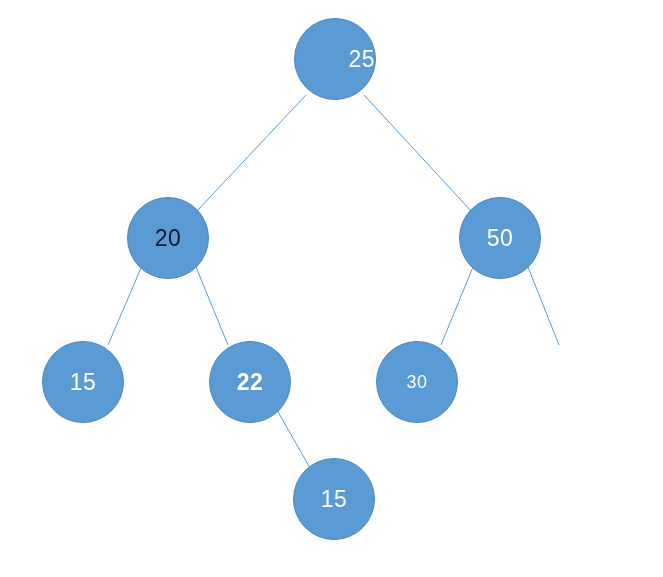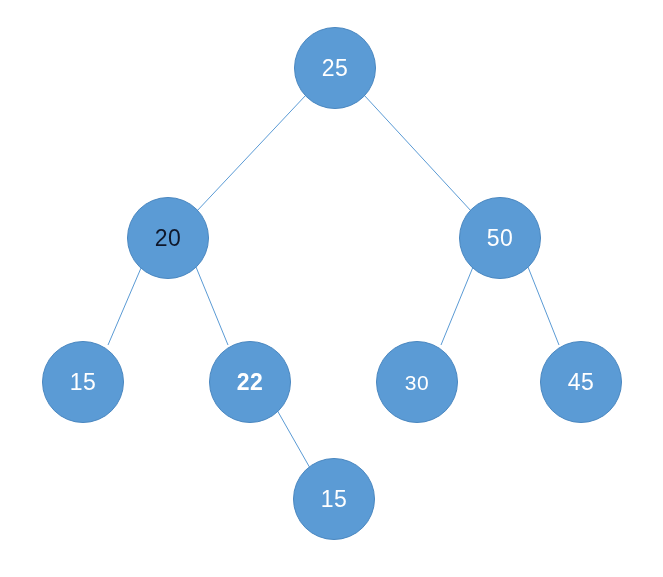--- a/index.html
+++ b/index.html
@@ -62,39 +62,36 @@
       <line x1="306" y1="95" x2="196" y2="212" stroke="#5B9BD5" stroke-width="1"></line>
       <line x1="364" y1="95" x2="472" y2="212" stroke="#5B9BD5" stroke-width="1"></line>
       <line x1="141" y1="268" x2="108" y2="345" stroke="#5B9BD5" stroke-width="1"></line>
       <line x1="196" y1="267" x2="228" y2="345" stroke="#5B9BD5" stroke-width="1"></line>
       <line x1="473" y1="267" x2="441" y2="345" stroke="#5B9BD5" stroke-width="1"></line>
       <line x1="528" y1="267" x2="559" y2="345" stroke="#5B9BD5" stroke-width="1"></line>
       <line x1="277" y1="410" x2="310" y2="468" stroke="#5B9BD5" stroke-width="1"></line>
     </svg>
 
   <div id="node-layer">
-      <div class="tree-node" style="left: 294px; top: 27px; width: 82px; height: 82px; background: rgb(91, 155, 213); border: 1px solid rgb(74, 135, 192);">
+      <div class="tree-node" style="left: 294px; top: 18px; width: 82px; height: 82px; background: rgb(91, 155, 213); border: 1px solid rgb(74, 135, 192); justify-content: flex-end;">
         <span class="tree-node-label" style="font-size: 23px; color: rgb(255, 255, 255);">25</span>
       </div>
       <div class="tree-node" style="left: 127px; top: 197px; width: 82px; height: 82px; background: rgb(91, 155, 213); border: 1px solid rgb(74, 135, 192);">
         <span class="tree-node-label" style="font-size: 23px; color: #0f172a;">20</span>
       </div>
       <div class="tree-node" style="left: 459px; top: 197px; width: 82px; height: 82px; background: rgb(91, 155, 213); border: 1px solid rgb(74, 135, 192);">
         <span class="tree-node-label" style="font-size: 23px; color: rgb(255, 255, 255);">50</span>
       </div>
       <div class="tree-node" style="left: 42px; top: 341px; width: 82px; height: 82px; background: rgb(91, 155, 213); border: 1px solid rgb(74, 135, 192);">
         <span class="tree-node-label" style="font-size: 23px; color: rgb(255, 255, 255);">15</span>
       </div>
       <div class="tree-node" style="left: 209px; top: 341px; width: 82px; height: 82px; background: rgb(91, 155, 213); border: 1px solid rgb(74, 135, 192);">
         <span class="tree-node-label" style="font-size: 23px; color: rgb(255, 255, 255); font-weight: bold;">22</span>
       </div>
       <div class="tree-node" style="left: 376px; top: 341px; width: 82px; height: 82px; background: rgb(91, 155, 213); border: 1px solid rgb(74, 135, 192);">
-        <span class="tree-node-label" style="font-size: 21px; color: rgb(255, 255, 255);">30</span>
-      </div>
-      <div class="tree-node" style="left: 540px; top: 341px; width: 82px; height: 82px; background: rgb(91, 155, 213); border: 1px solid rgb(74, 135, 192);">
-        <span class="tree-node-label" style="font-size: 23px; color: rgb(255, 255, 255);">45</span>
+        <span class="tree-node-label" style="font-size: 18px; color: rgb(255, 255, 255);">30</span>
       </div>
       <div class="tree-node" style="left: 293px; top: 458px; width: 82px; height: 82px; background: rgb(91, 155, 213); border: 1px solid rgb(74, 135, 192);">
         <span class="tree-node-label" style="font-size: 23px; color: rgb(255, 255, 255);">15</span>
       </div>
     </div>
 
 </div>
 
 </body></html>

